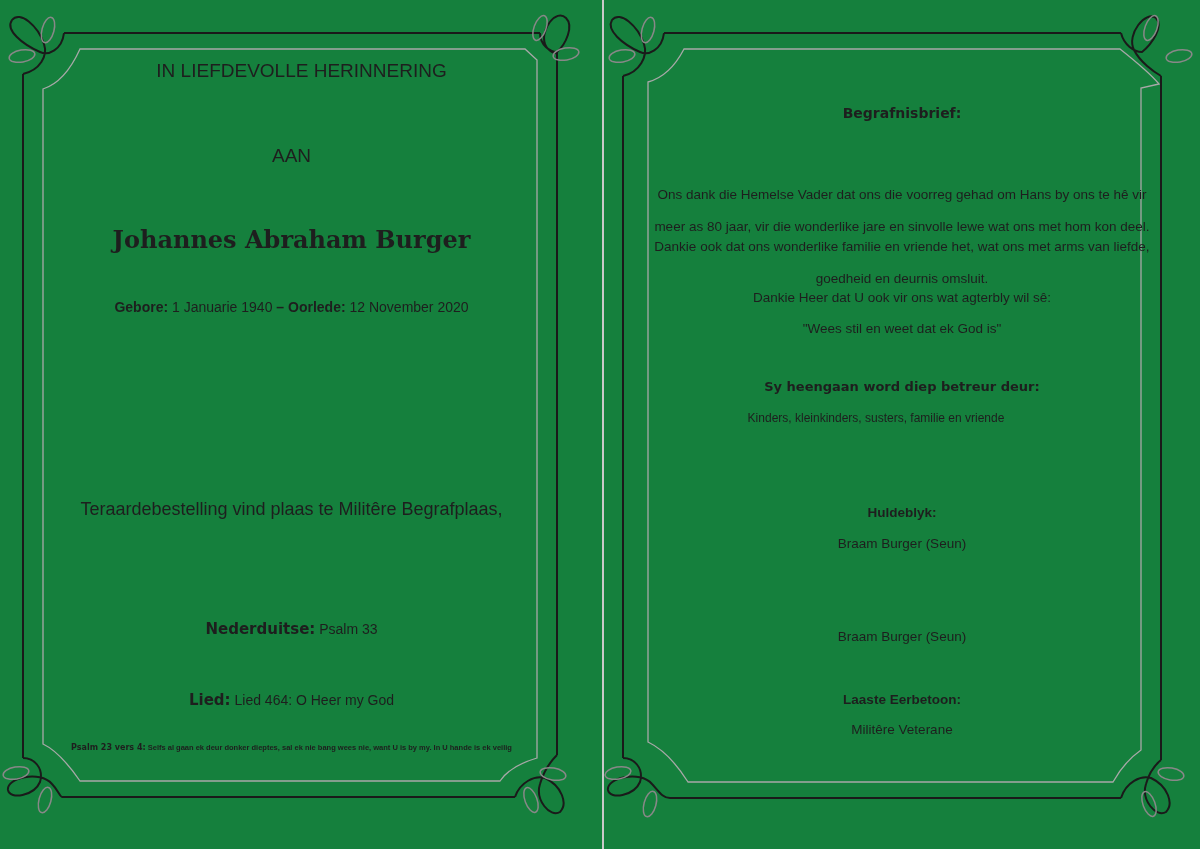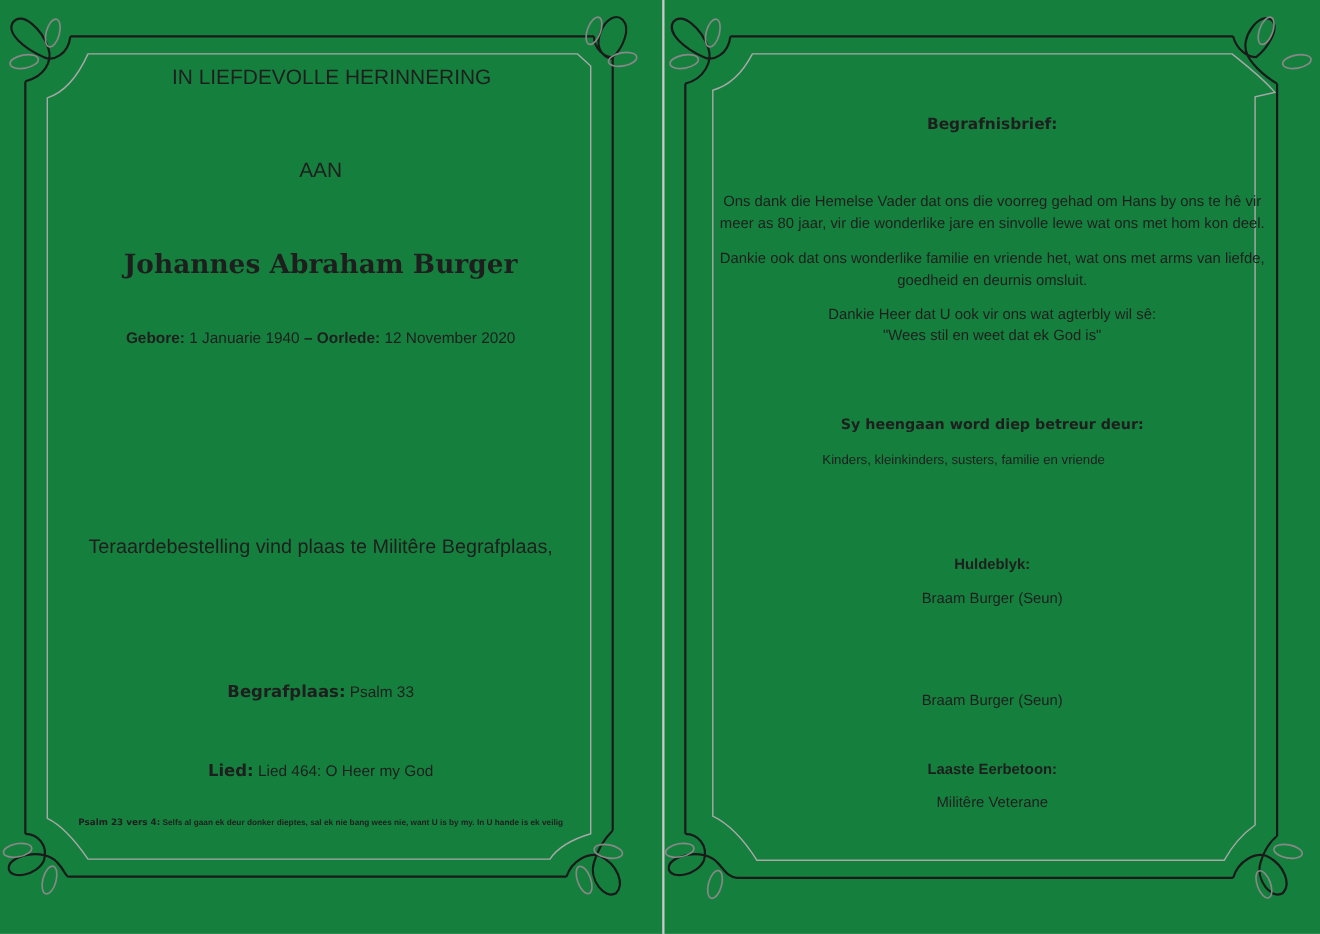--- a/index.html
+++ b/index.html
@@ -6,21 +6,21 @@
   body{width:1200px;height:849px;position:relative;overflow:hidden;background:#fdfdfd;font-family:"Liberation Sans",sans-serif;color:#1e1e1e;}
   .page{position:absolute;top:0;height:849px;background:#15803d;}
   .page-left{left:0;width:603px;}
   .page-right{left:604px;width:596px;text-decoration:underline;}
   .fold{position:absolute;left:602px;top:0;width:2px;height:849px;background:#c9c9c9;}
   .frame{position:absolute;left:0;top:0;}
   .txt{position:absolute;text-align:center;white-space:nowrap;}
   .b{font-weight:bold;}
   .heavy{font-weight:900;font-family:"DejaVu Sans",sans-serif;}
   .serifname{font-family:"DejaVu Serif",serif;font-weight:bold;}
-  p{margin:0;}
+  p{margin:12px;}
 </style>
 </head>
 <body>
 
 <div class="page page-left">
   <svg class="frame" width="603" height="849">
 
     <path d="M64 34 L557 34 L557 ... " fill="none" stroke="none"></path>
     <path d="M64 34 L540 34 Q558 34 557 54 L557 768 Q557 787 538 787 L62 787 Q44 787 44 768 L23 768 L23 72 Q23 34 64 34 Z" fill="none" stroke="none"></path>
     <g fill="none" stroke="#1a1a1a" stroke-width="2">
@@ -62,21 +62,21 @@
     <span class="b">Oorlede:</span>
     <span>12 November 2020</span>
   </div>
 
 
   <div class="txt" style="left:0;width:583px;top:485px;font-size:18px;line-height:24px;">
     <p>Teraardebestelling vind plaas te Militêre Begrafplaas,</p>
   </div>
 
   <div class="txt" style="left:0;width:583px;top:620px;font-size:14px;">
-    <span class="heavy" style="font-size:15px;">Begrafplaas:</span>
+    <span class="heavy" style="font-size:15px;">Nederduitse:</span>
     <span>Psalm 33</span>
   </div>
 
   <div class="txt" style="left:0;width:583px;top:691px;font-size:14px;">
     <span class="heavy" style="font-size:15px;">Lied:</span>
     <span>Lied 464: O Heer my God</span>
   </div>
 
   <div class="txt" style="left:0;width:583px;top:743px;font-size:7.5px;font-weight:bold;">
     <span class="heavy" style="font-size:8px;">Psalm 23 vers 4:</span>

